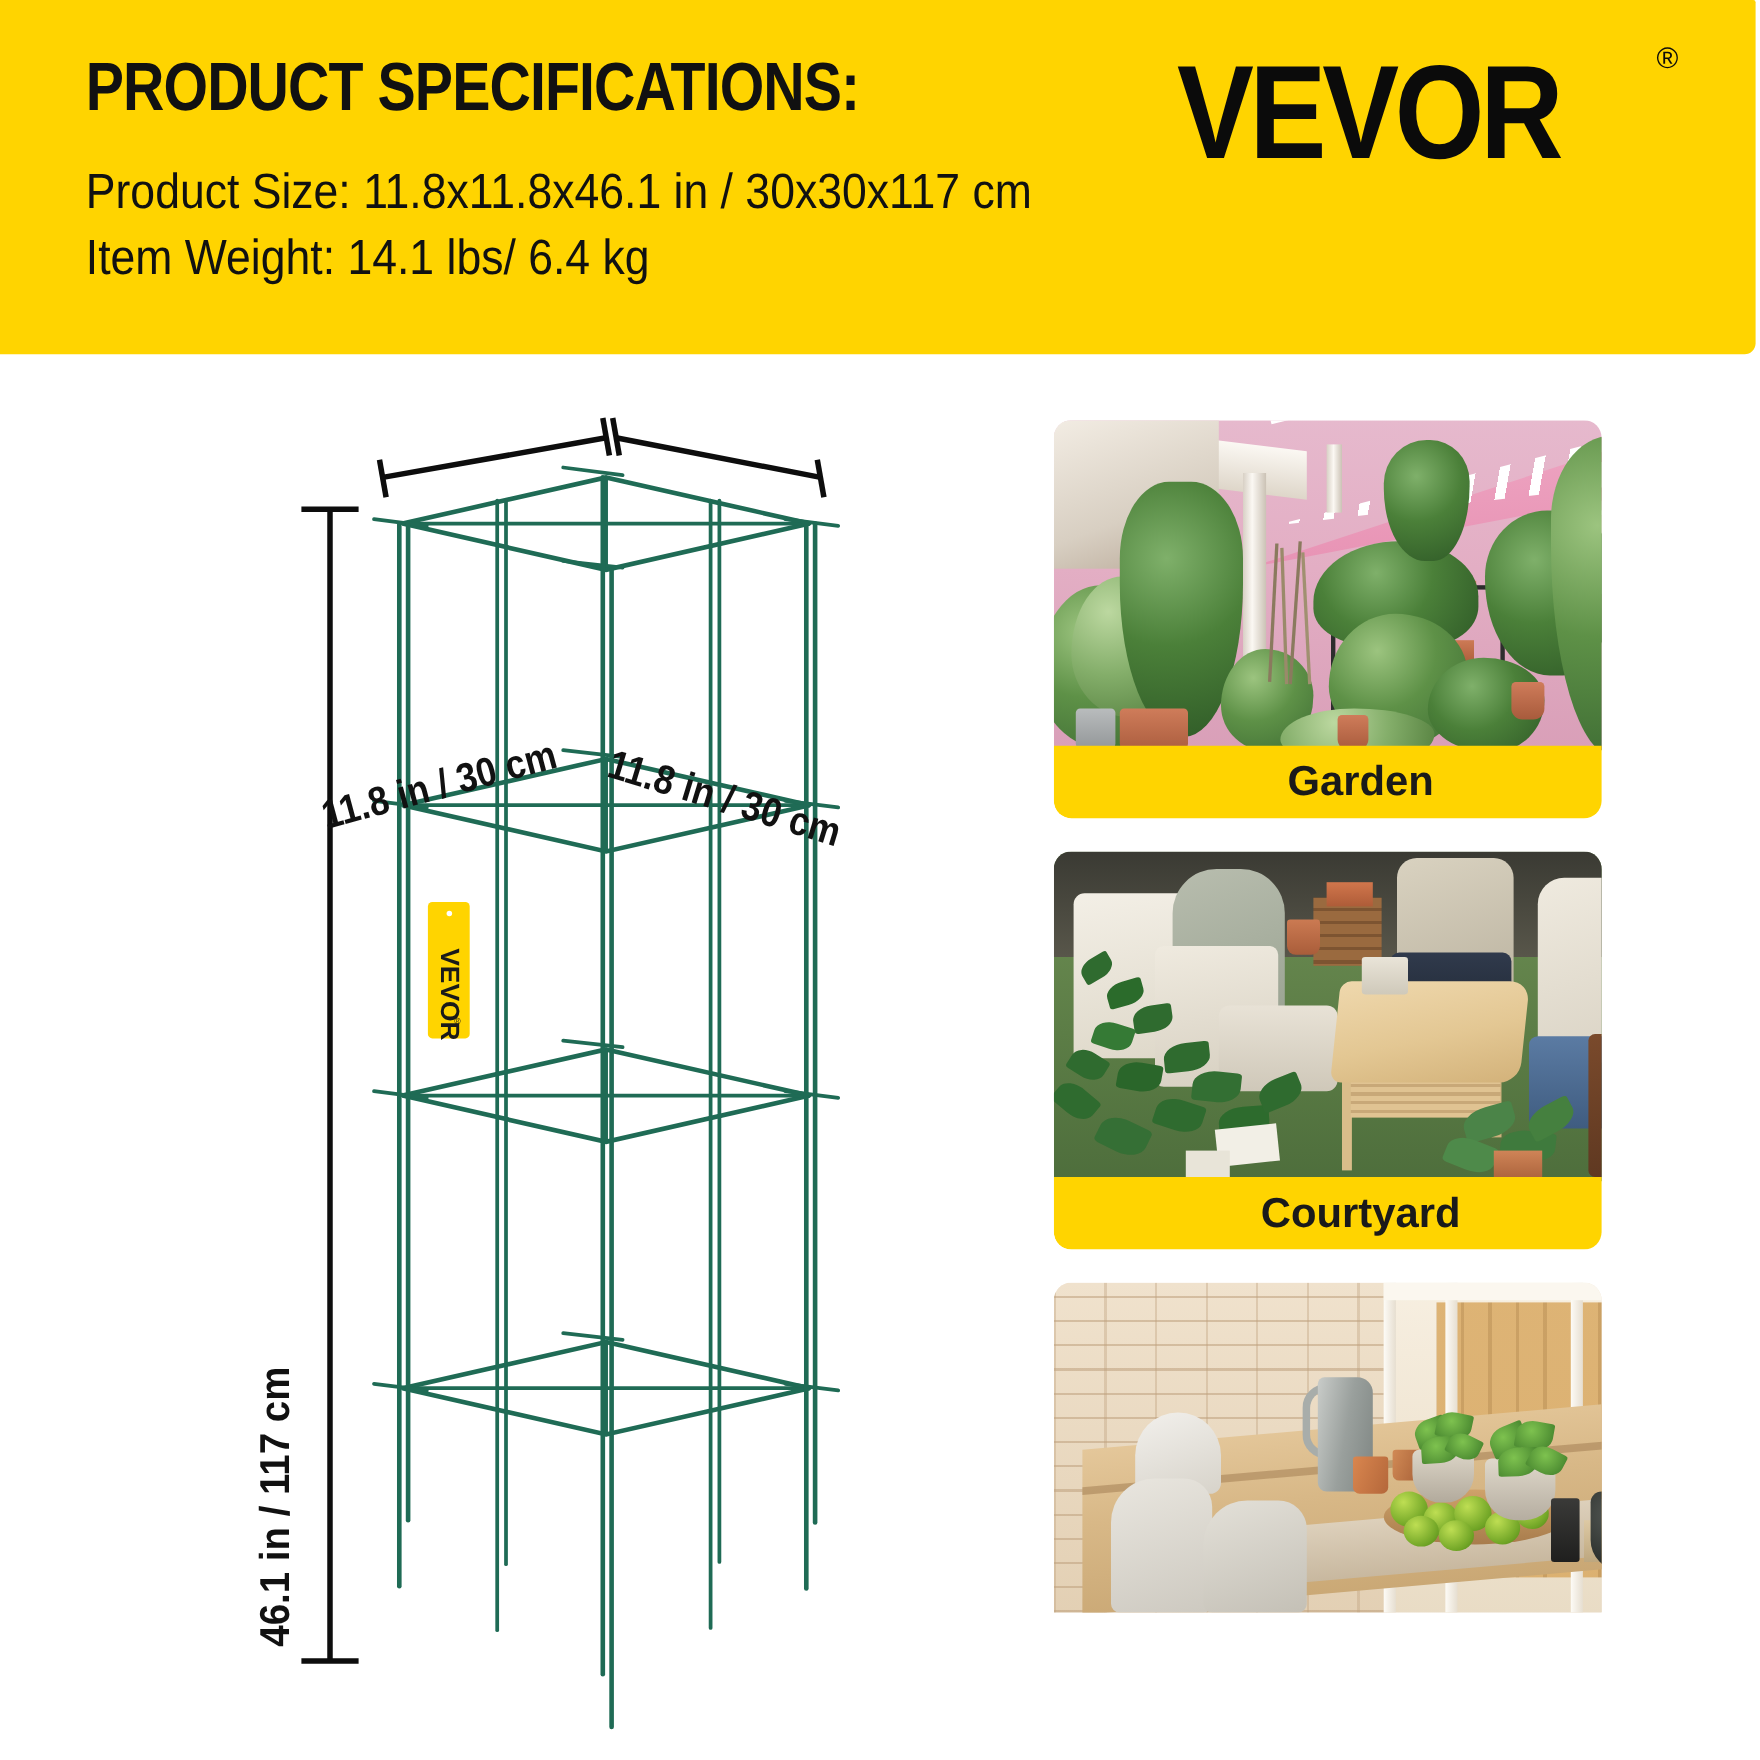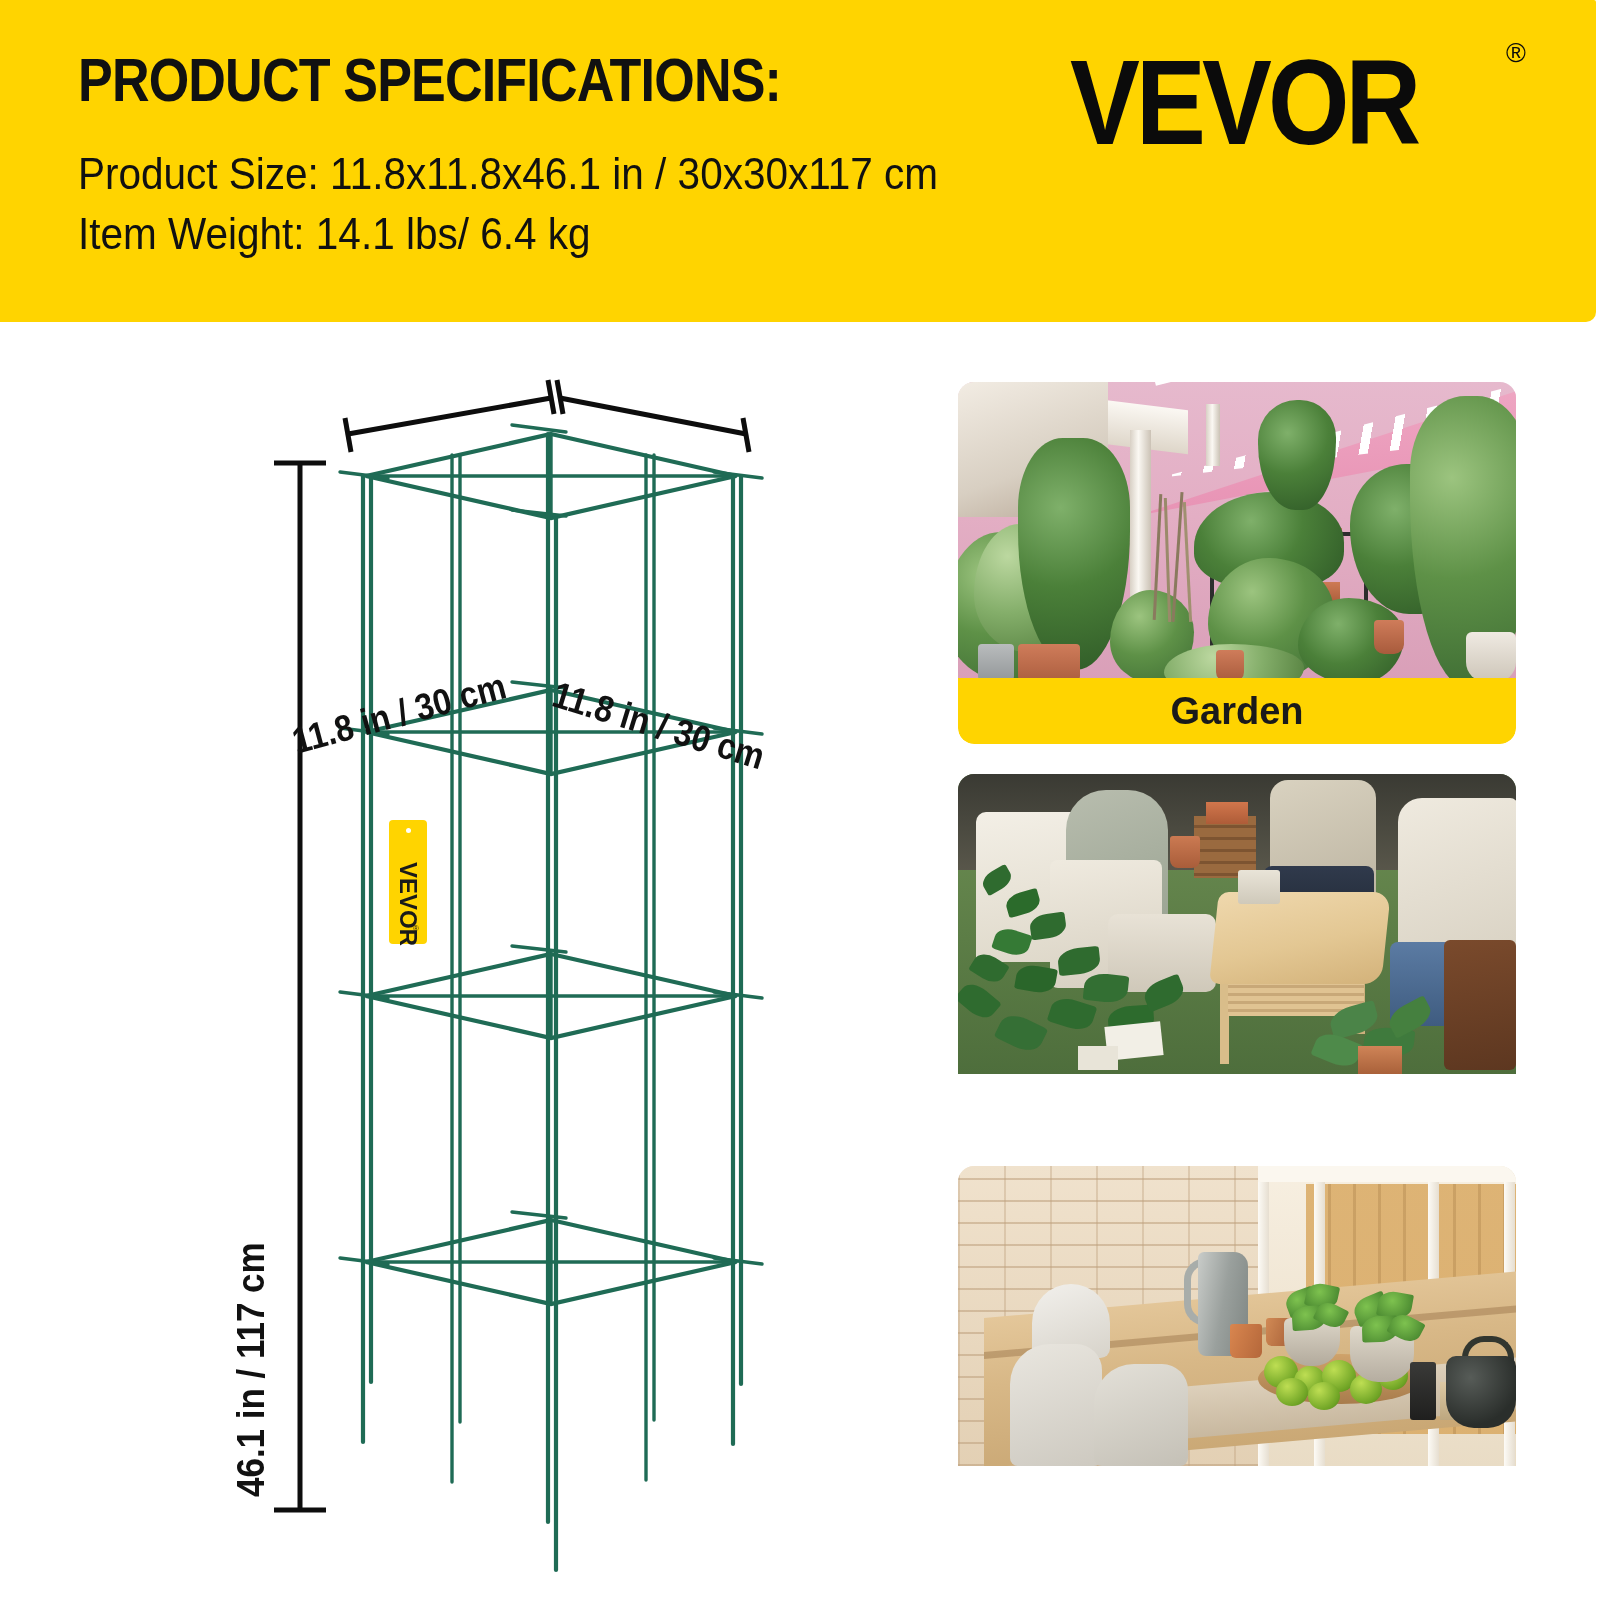--- a/index.html
+++ b/index.html
@@ -121,21 +121,21 @@
     font-size:8px; color:#1a1a1a;
   }
 
   
   #cards-col{
     position:absolute; left:958px; top:382px;
     width:558px; height:1180px;
   }
   .photo-card{
     position:absolute; left:0;
-    width:558px; height:362px;
+    width:498px; height:362px;
     border-radius:16px;
     overflow:hidden;
     background:#ffffff;
   }
   #card-garden{ top:0px; }
   #card-courtyard{ top:392px; }
   #card-home{ top:784px; }
 
   .photo{
     position:absolute; left:0; top:0;
@@ -490,20 +490,23 @@
         <div class="leaf" style="left:372px;top:232px;width:48px;height:28px;transform:rotate(-16deg);background:#4b8448;"></div>
         <div class="leaf" style="left:406px;top:254px;width:50px;height:28px;transform:rotate(6deg);background:#3f7a3d;"></div>
         <div class="leaf" style="left:356px;top:262px;width:46px;height:28px;transform:rotate(22deg);background:#4e8a4a;"></div>
         <div class="leaf" style="left:430px;top:230px;width:44px;height:26px;transform:rotate(-28deg);background:#45803f;"></div>
         <div class="lyr" style="left:400px;top:272px;width:44px;height:28px;background:linear-gradient(180deg,#cf8457,#a9613a);"></div>
 
         <div class="lyr" style="left:148px;top:250px;width:56px;height:34px;background:#f2efe6;transform:rotate(-6deg);"></div>
         <div class="lyr" style="left:120px;top:272px;width:40px;height:24px;background:#e8e4d8;"></div>
       </div>
     </div>
+    <div class="caption-bar">
+      <span class="caption-text">Courtyard</span>
+    </div>
   </div>
 
   <div class="photo-card" id="card-home">
     <div class="photo">
       <div class="scene">
         <div class="lyr" id="h-bg"></div>
         <div class="lyr" id="h-brick"></div>
         <div class="lyr" id="h-windowwall"></div>
         <div class="lyr" id="h-fence"></div>
         <div class="lyr h-mullion" style="left:300px;"></div>

